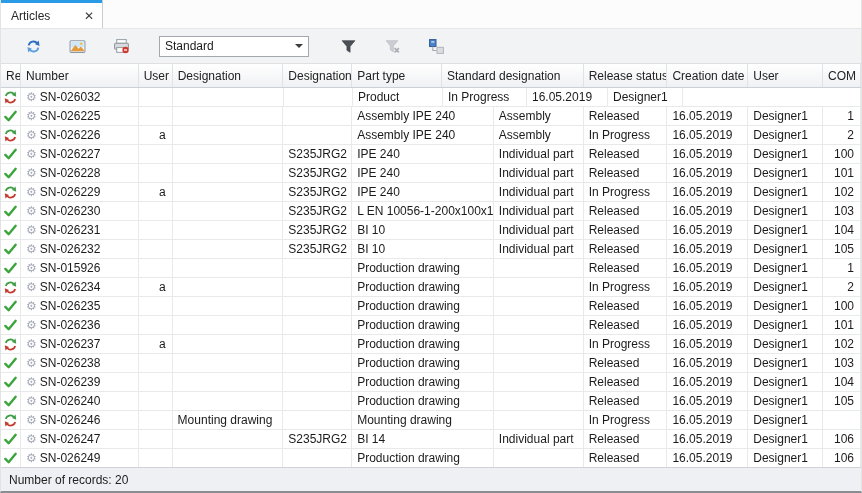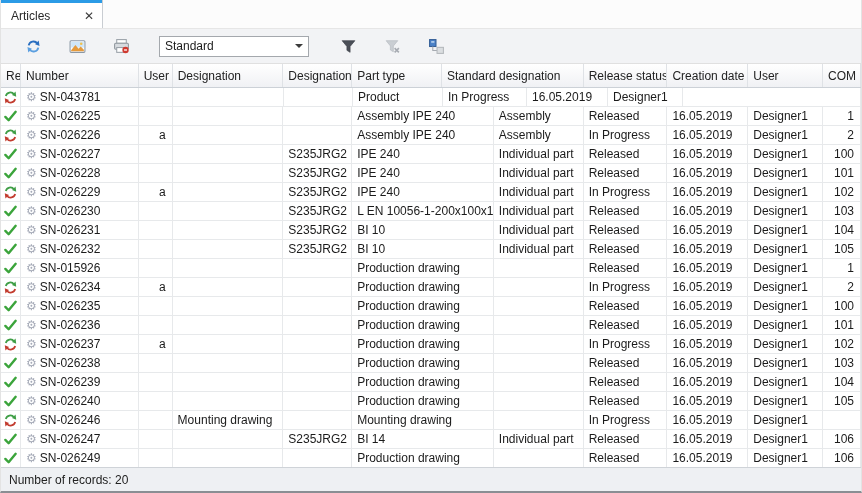--- a/index.html
+++ b/index.html
@@ -144,21 +144,21 @@
               <svg width="15" height="15" viewBox="0 0 16 16">
                 <path d="M3 6.4 A5 5 0 0 1 11.8 4.6" fill="none" stroke="#3f9e46" stroke-width="1.8"></path>
                 <polygon points="13.4,1.6 14.1,7.2 9.6,5.4" fill="#3f9e46"></polygon>
                 <path d="M13 9.6 A5 5 0 0 1 4.2 11.4" fill="none" stroke="#c23b2e" stroke-width="1.8"></path>
                 <polygon points="2.6,14.4 1.9,8.8 6.4,10.6" fill="#c23b2e"></polygon>
               </svg>
             </span>
           </div>
           <div class="cell" style="width: 118px;">
             <span class="gear">⚙</span>
-            <span>SN-043781</span>
+            <span>SN-026032</span>
           </div>
           <div class="cell right" style="width: 34px;"></div>
           <div class="cell" style="width: 111px;"></div>
           <div class="cell" style="width: 69px;"></div>
           <div class="cell" style="width: 90px;">Product</div>
           <div class="cell" style="width: 84px;">In Progress</div>
           <div class="cell" style="width: 81px;">16.05.2019</div>
           <div class="cell" style="width: 75px;">Designer1</div>
           <div class="cell right" style="width: 38px; flex: 1 1 auto;"></div>
         </div>

